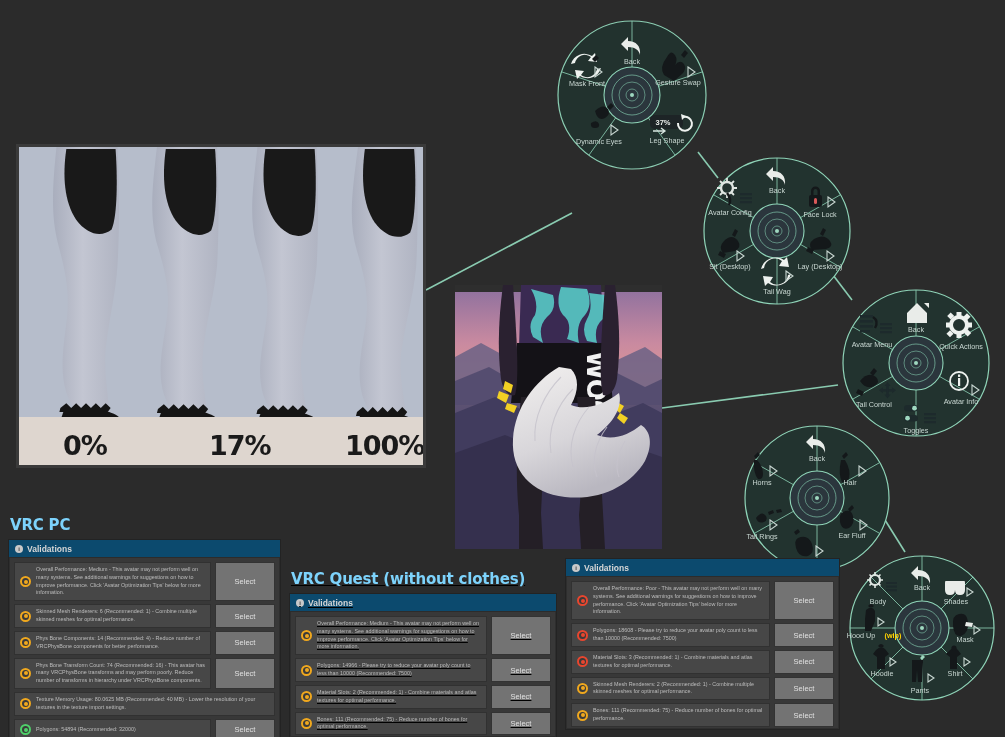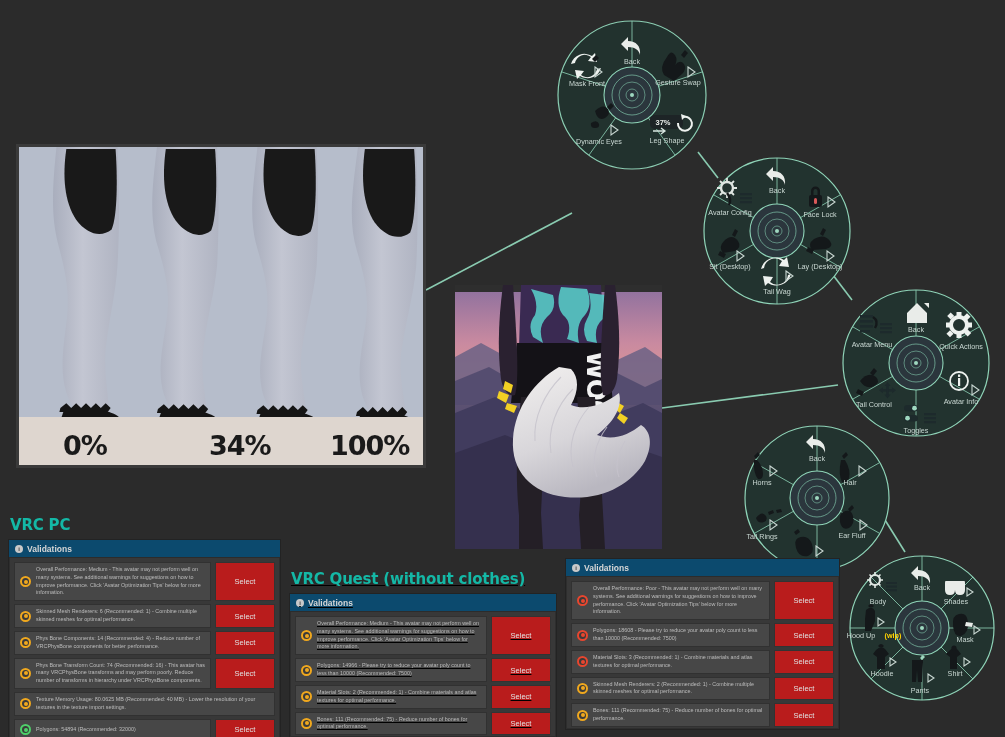--- a/index.html
+++ b/index.html
@@ -41,21 +41,21 @@
   .seg-label{
     font-size:7.2px;fill:#c9d7d2;font-family:"Liberation Sans",sans-serif;
     text-anchor:middle;dominant-baseline:middle;
   }
   .seg-label.wip{fill:#ffd400;font-weight:bold;}
   .pct-badge-text{font-size:7.5px;fill:#e8ece9;font-weight:bold;text-anchor:middle;}
 
   
   .panel{position:absolute;}
   .panel-title{
-    font-size:15px;font-weight:bold;color:#14b8a6;margin:0 0 5px 2px;
+    font-size:15px;font-weight:bold;color:#7dd3fc;margin:0 0 5px 2px;
     font-family:"DejaVu Sans",sans-serif;letter-spacing:-.2px;
   }
   .panel-box{
     background:#383838;border:1px solid #232323;padding:0;
     box-shadow:0 0 0 1px #2e2e2e inset;
   }
   .val-header{
     display:flex;align-items:center;gap:4px;
     background:#0c4a6e;border-bottom:1px solid #2c2c2c;
     padding:2px 6px;height:13px;
@@ -80,21 +80,21 @@
   .dot::after{
     content:"";position:absolute;left:50%;top:50%;width:4px;height:4px;
     border-radius:50%;background:#f0a81e;transform:translate(-50%,-50%);
   }
   .dot.red{border-color:#e8462f;}
   .dot.red::after{background:#e8462f;}
   .dot.green{border-color:#4fd06a;}
   .dot.green::after{background:#4fd06a;}
   .val-text{font-size:5.4px;line-height:1.45;color:#bdbdbd;}
   .sel-btn{
-    flex:0 0 58px;background:#b91c1c;border:1px solid #333;
+    flex:0 0 58px;background:#737373;border:1px solid #333;
     display:flex;align-items:center;justify-content:center;
     font-size:7.5px;color:#e0e0e0;
   }
 </style>
 </head>
 <body>
 
 <div class="stage">
 
   <svg class="connectors" width="1005" height="737">
@@ -149,22 +149,22 @@
           <path d="M26,0 C20,46 16,76 25,106 C34,136 38,156 33,186 C28,215 25,235 31,255 C35,266 39,272 41,276 L75,276 C73,254 67,232 70,209 C75,175 82,153 85,123 C87,89 87,40 85,0 Z" fill="url(#skin)"></path>
           <path d="M33,2 C29,33 31,59 43,77 C55,93 69,95 79,87 C85,73 85,30 83,2 Z" fill="#191919"></path>
           <path d="M29,272 C25,280 23,292 27,300 C35,310 57,312 73,306 C85,300 89,290 85,280 C81,274 61,270 41,270 Z" fill="#151515"></path>
           <path d="M25,270 l6,-5 l5,5 l5,-5 l5,5 l5,-5 l5,5 l5,-5 l5,5 l5,-5 l5,5 l-3,4 l-49,0 z" fill="#151515"></path>
           <ellipse cx="45" cy="310" rx="22" ry="6" fill="#c1a468"></ellipse>
         </g>
       </g>
     </svg>
     <div class="leg-caption-strip"></div>
     <div class="leg-pct" style="left:44px">0%</div>
-    <div class="leg-pct" style="left:190px">34%</div>
-    <div class="leg-pct" style="left:311px">100%</div>
+    <div class="leg-pct" style="left:190px">17%</div>
+    <div class="leg-pct" style="left:326px">100%</div>
   </div>
 
   <div id="avatar-shot">
     <svg viewBox="0 0 207 264" width="207" height="264" preserveAspectRatio="none">
       <defs>
         <linearGradient id="sky" x1="0" y1="0" x2="0" y2="1">
           <stop offset="0%" stop-color="#8b6f9e"></stop>
           <stop offset="22%" stop-color="#c98aa0"></stop>
           <stop offset="40%" stop-color="#e29a92"></stop>
           <stop offset="55%" stop-color="#7c7396"></stop>

